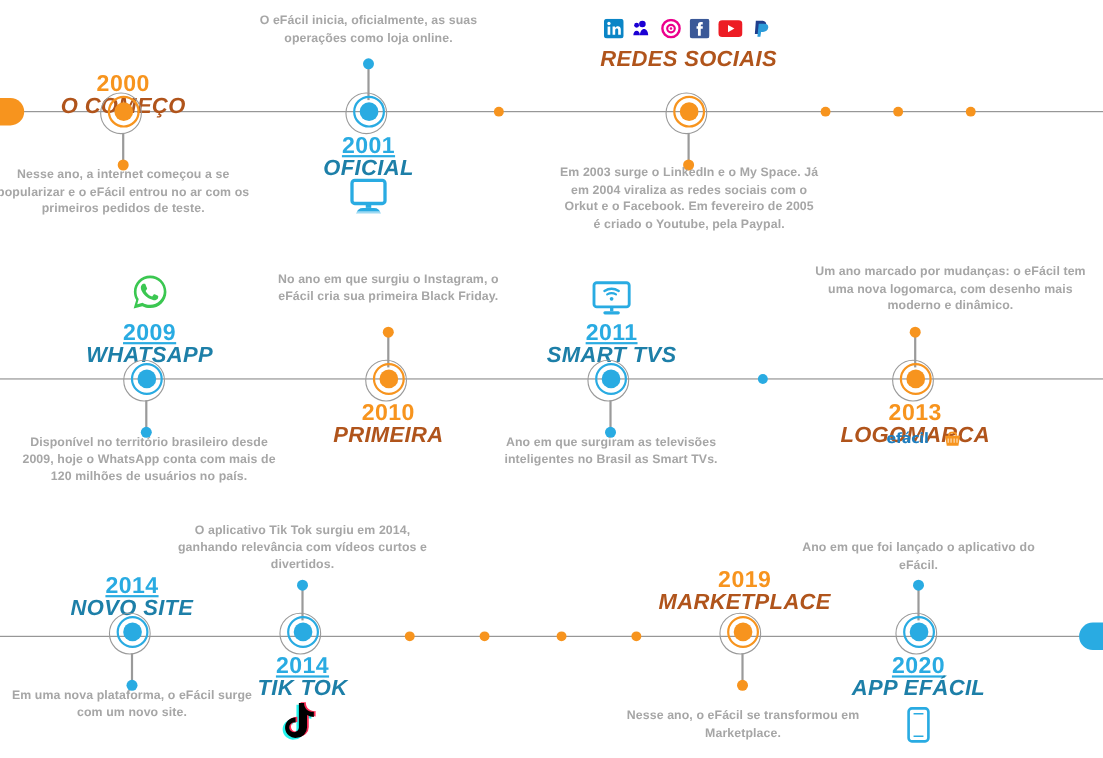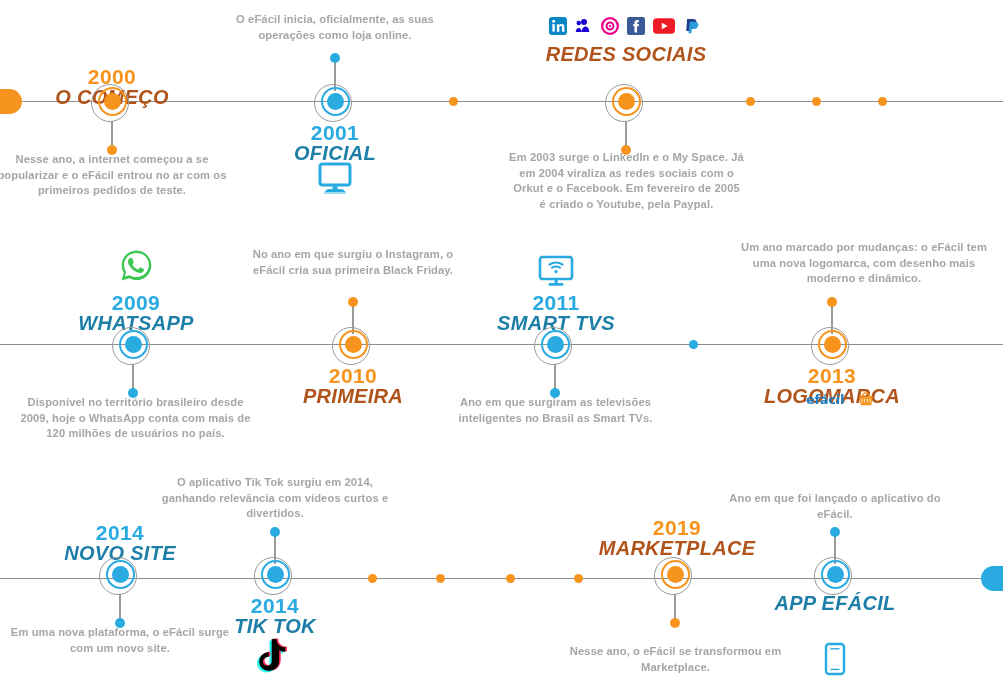--- a/index.html
+++ b/index.html
@@ -82,21 +82,21 @@
     position:absolute; text-align:center; color:#a6a6a6;
     font-size:11.2px; font-weight:bold; line-height:15.5px;
     letter-spacing:.1px; width:230px;
   }
 
   
   .orange{ color:#F7941E; }
   .orange .yr{ color:#F7941E; }
   .orange .sub{ color:#B0541B; }
   .blue{ color:#29ABE2; }
-  .blue .yr{ color:#29ABE2; }
+  .blue .yr{ color:#29ABE2;text-decoration:underline; }
   .blue .sub{ color:#1D7FA8; }
 
   
   .iconbox{ position:absolute; display:block; }
   .iconrow{ position:absolute; display:flex; gap:8px; align-items:center; }
   .iconrow svg{ display:block; }
 
   .logo-efacil{
     position:absolute; display:flex; align-items:flex-end; gap:14px;
   }
@@ -358,20 +358,21 @@
     <div class="node blue" style="left:835px; top:115px;">
       <div class="stem" style="left:-1px; top:-40px; height:30px;"></div>
       <div class="stem-dot" style="top:-47px;"></div>
       <div class="marker">
         <div class="ring-gray"></div>
           <div class="ring-c"></div>
           <div class="dot-c"></div>
       </div>
     </div>
     <div class="yearblock blue" style="left:725px; top:135px;">
+      <div class="yr">2020</div>
       <div class="sub">APP EFÁCIL</div>
     </div>
     <div class="iconbox" style="left:824px; top:183px;">
       <svg width="22" height="34" viewBox="0 0 22 34" fill="none">
         <rect x="2" y="2" width="18" height="30" rx="3" stroke="#29ABE2" stroke-width="2.4"></rect>
         <line x1="6.5" y1="6.8" x2="15.5" y2="6.8" stroke="#29ABE2" stroke-width="1.4"></line>
         <line x1="6.5" y1="27.4" x2="15.5" y2="27.4" stroke="#29ABE2" stroke-width="1.4"></line>
       </svg>
     </div>
   </div>

